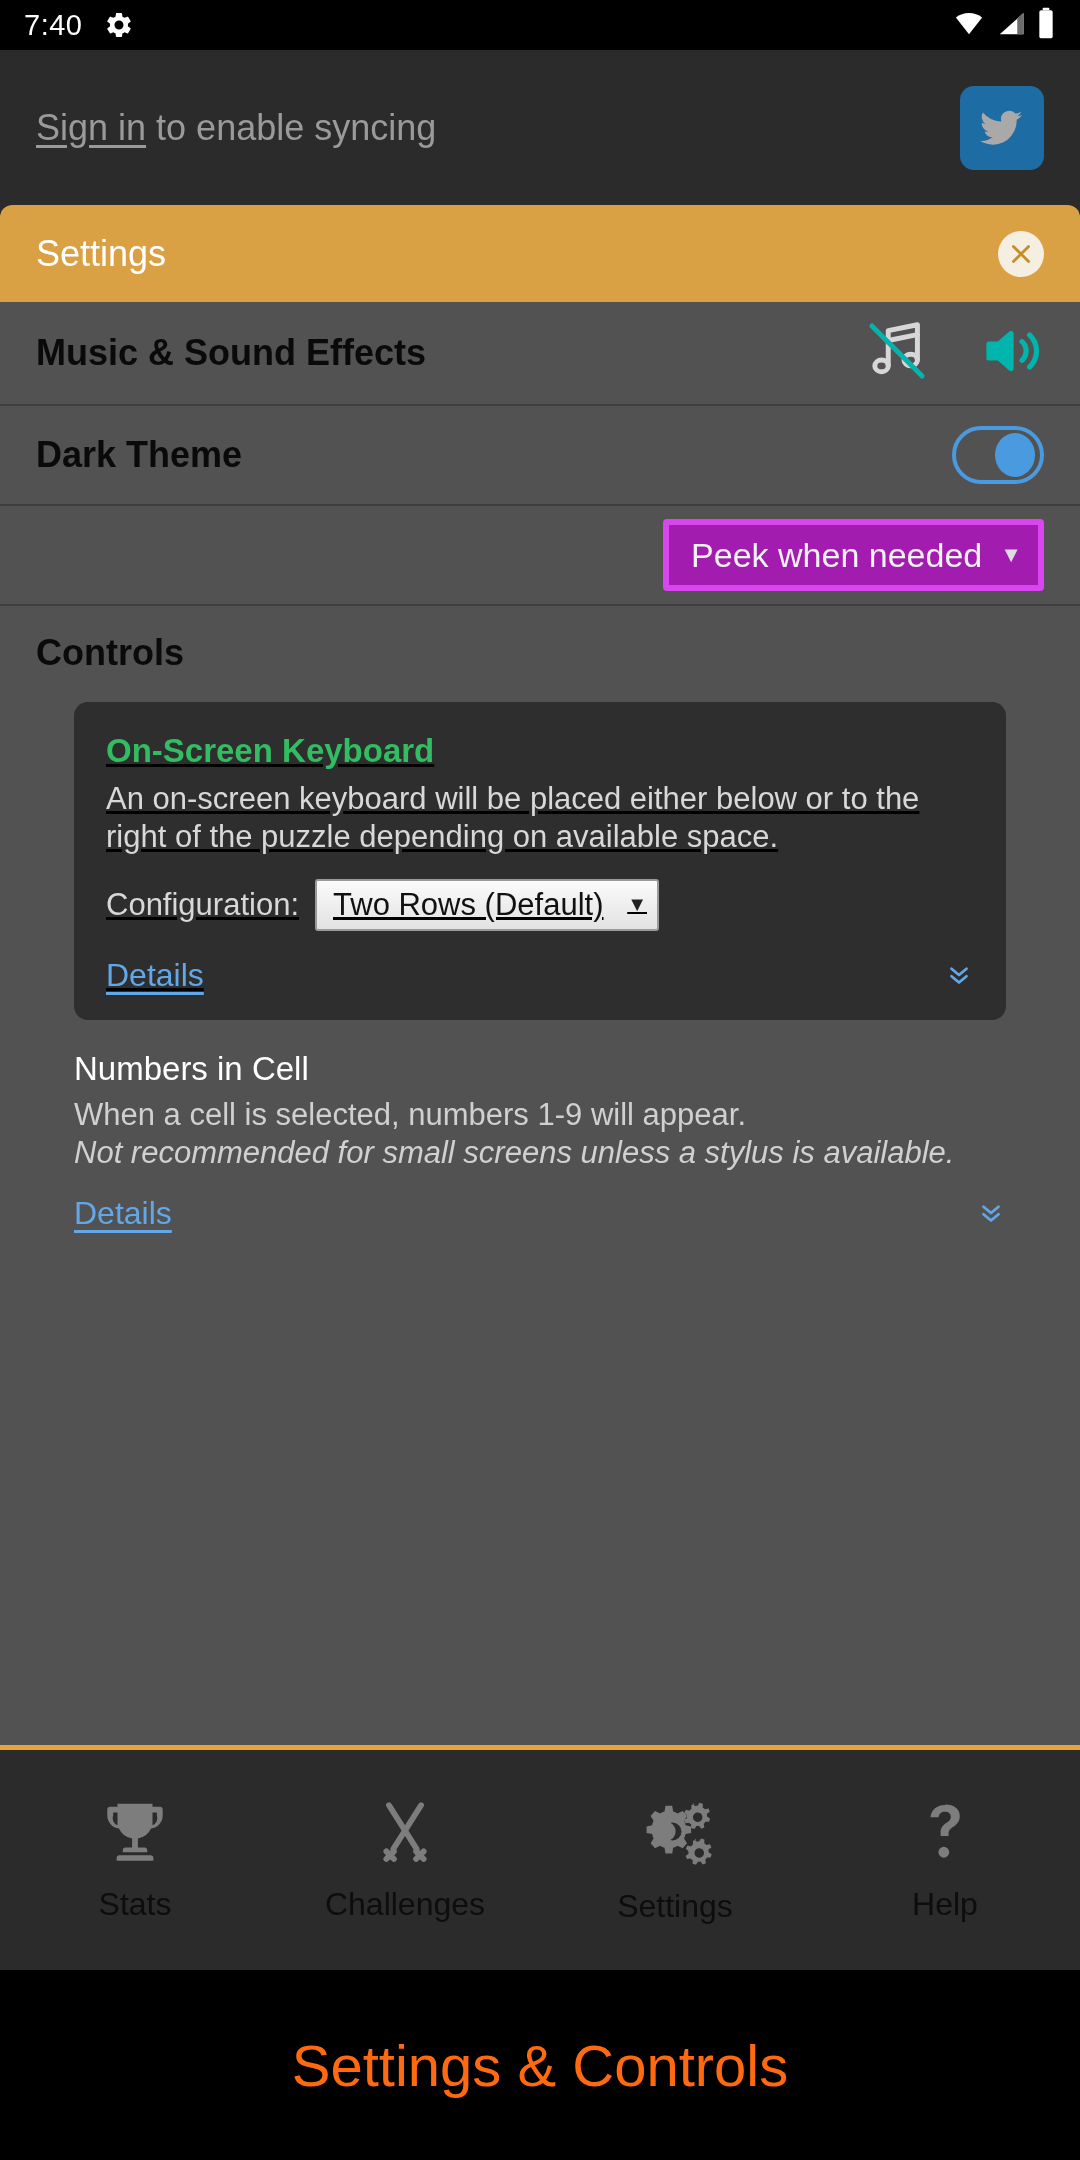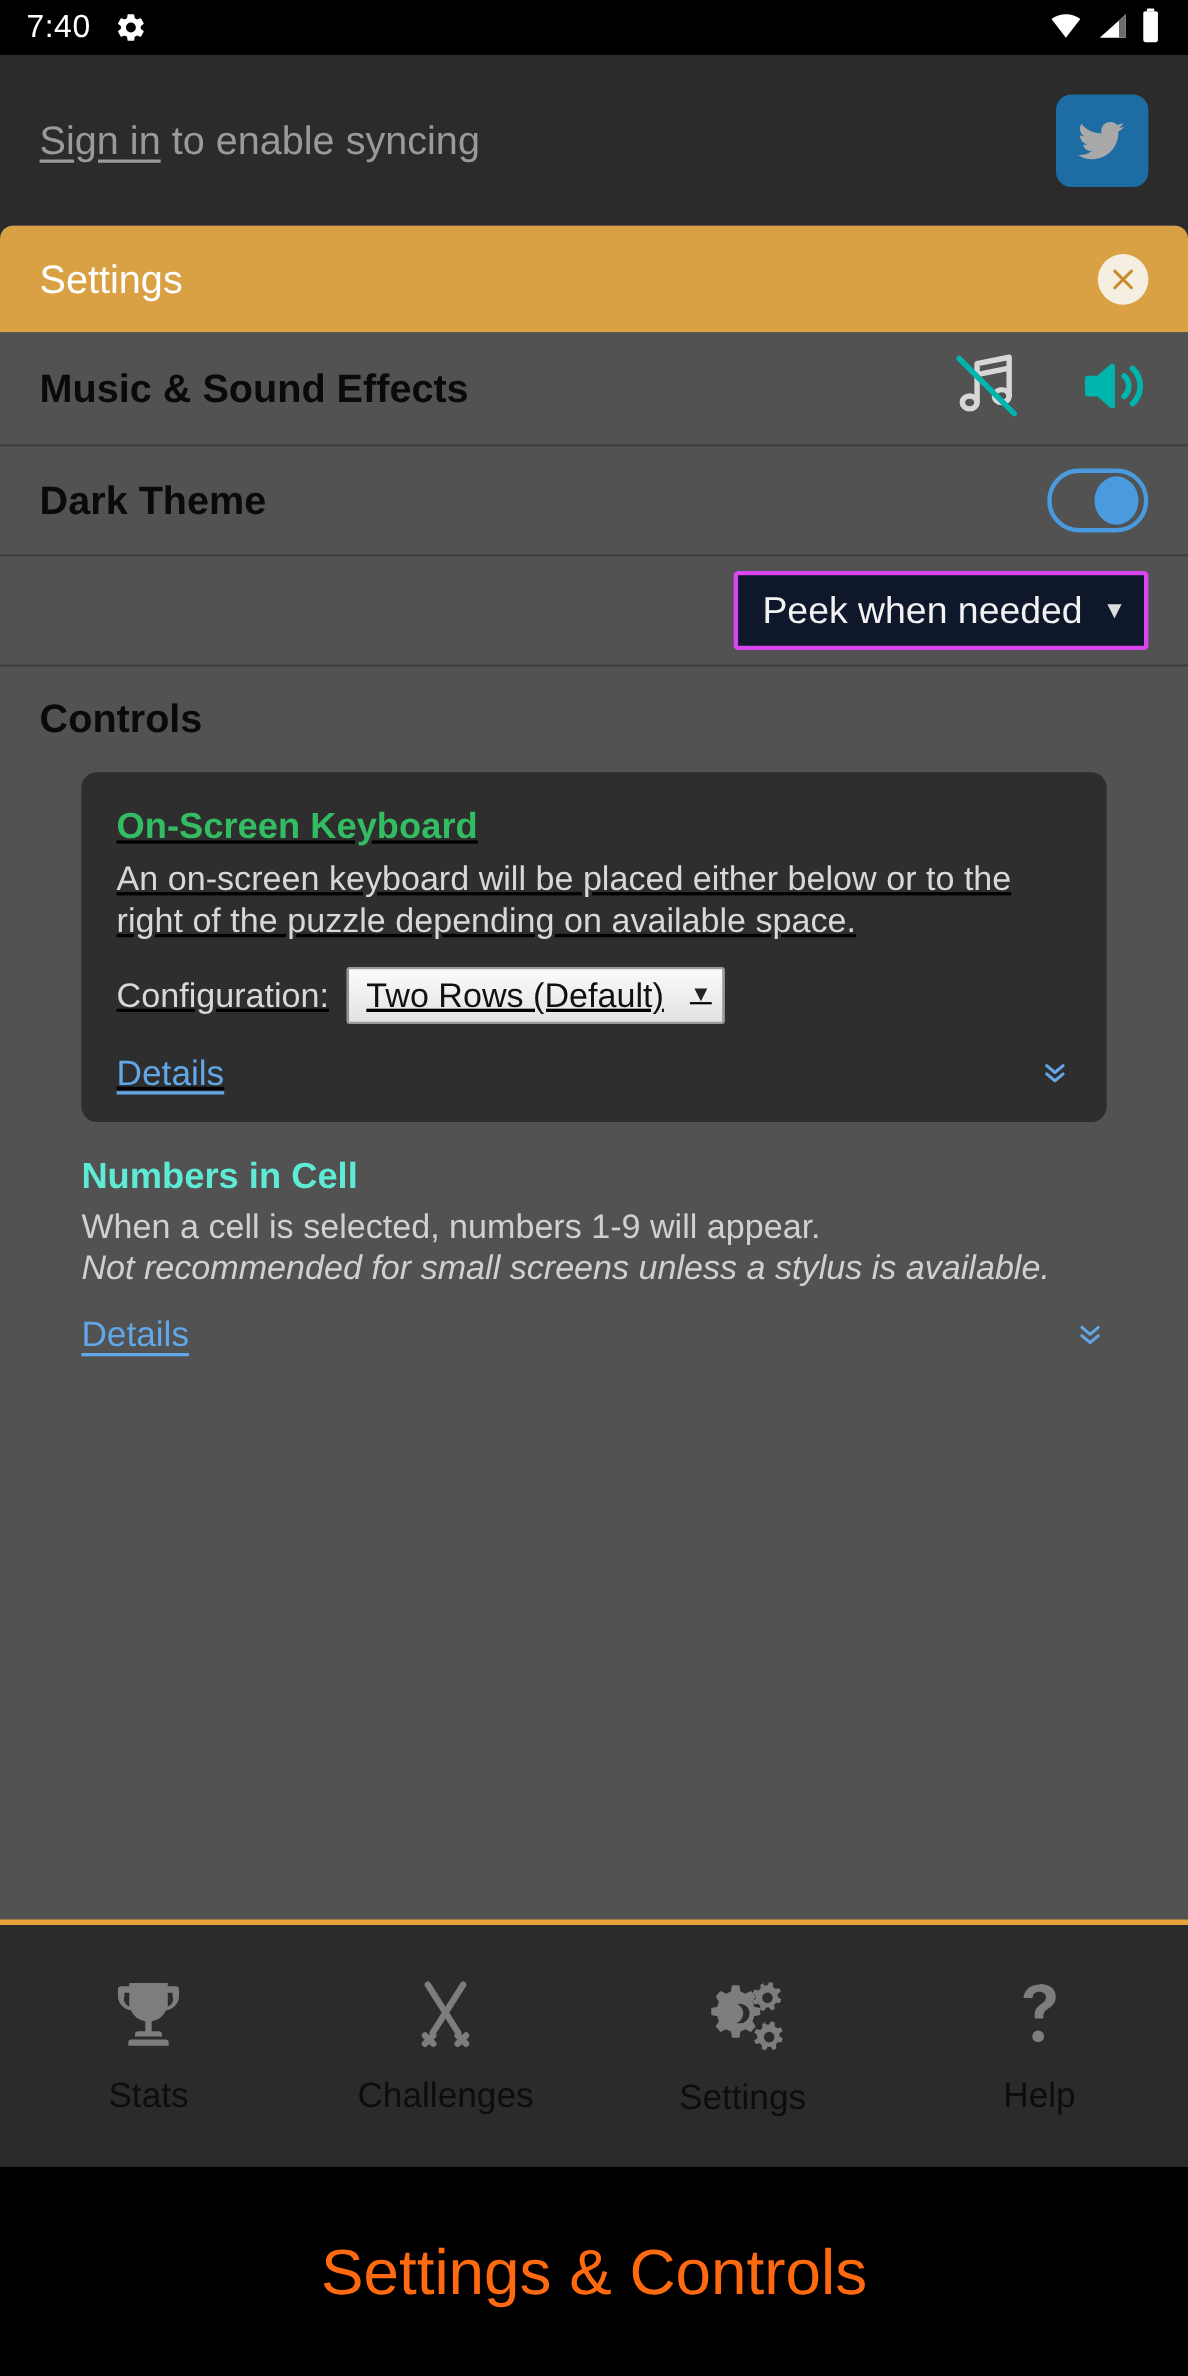--- a/index.html
+++ b/index.html
@@ -71,22 +71,22 @@
   .toggle {
     width: 92px; height: 58px; border-radius: 29px;
     border: 4px solid #4a9ae0; background: transparent;
     display: flex; align-items: center; justify-content: flex-end;
     padding: 0 5px;
   }
   .toggle-knob { width: 40px; height: 44px; border-radius: 50%; background: #4a9ae0; }
 
   
   .dd-dark {
-    min-width: 330px; height: 72px; background: #0f172a;
-    border: 4px solid #d946ef; border-radius: 4px;
+    min-width: 330px; height: 72px; background: #a21caf;
+    border: 6px solid #d946ef; border-radius: 4px;
     display: flex; align-items: center; padding: 0 16px 0 22px;
   }
   .dd-dark .dd-val { font-size: 34px; color: #f2f2f2; }
   .dd-dark .dd-arrow { margin-left: 18px; font-size: 22px; color: #ddd; }
 
   
   .controls-title {
     font-size: 36px; font-weight: bold; color: #0a0a0a;
     padding: 26px 36px 0 36px;
   }
@@ -109,21 +109,21 @@
   .dd-light .dd-val { font-size: 31px; color: #111; }
   .dd-light .dd-arrow { margin-left: auto; font-size: 20px; color: #222; }
 
   .details-link { display: flex; align-items: center; margin-top: 26px; justify-content: space-between; }
   .details-text {
     font-size: 32px; color: #62a7e8; text-decoration: underline; text-underline-offset: 6px;
   }
   .details-chev { margin-left: 18px; color: #62a7e8; display: flex; }
 
   .plain-section { padding: 30px 74px 0 74px; }
-  .plain-title { font-size: 33px; font-weight: bold; color: #5eead4; margin-bottom: 8px; }
+  .plain-title { font-size: 33px; font-weight: normal; color: #ffffff; margin-bottom: 8px; }
   .plain-text { font-size: 31px; color: #d0d0d0; line-height: 1.24; }
   .plain-text.italic { font-style: italic; }
   .plain-section .details-link { margin-top: 22px; }
 
   .panel-bottom-rule { height: 5px; background: #e8a33c; }
 
   
   .bottomnav {
     position: absolute; left: 0; right: 0; bottom: 190px; height: 220px;
     background: #2b2b2b; display: flex; align-items: center;

